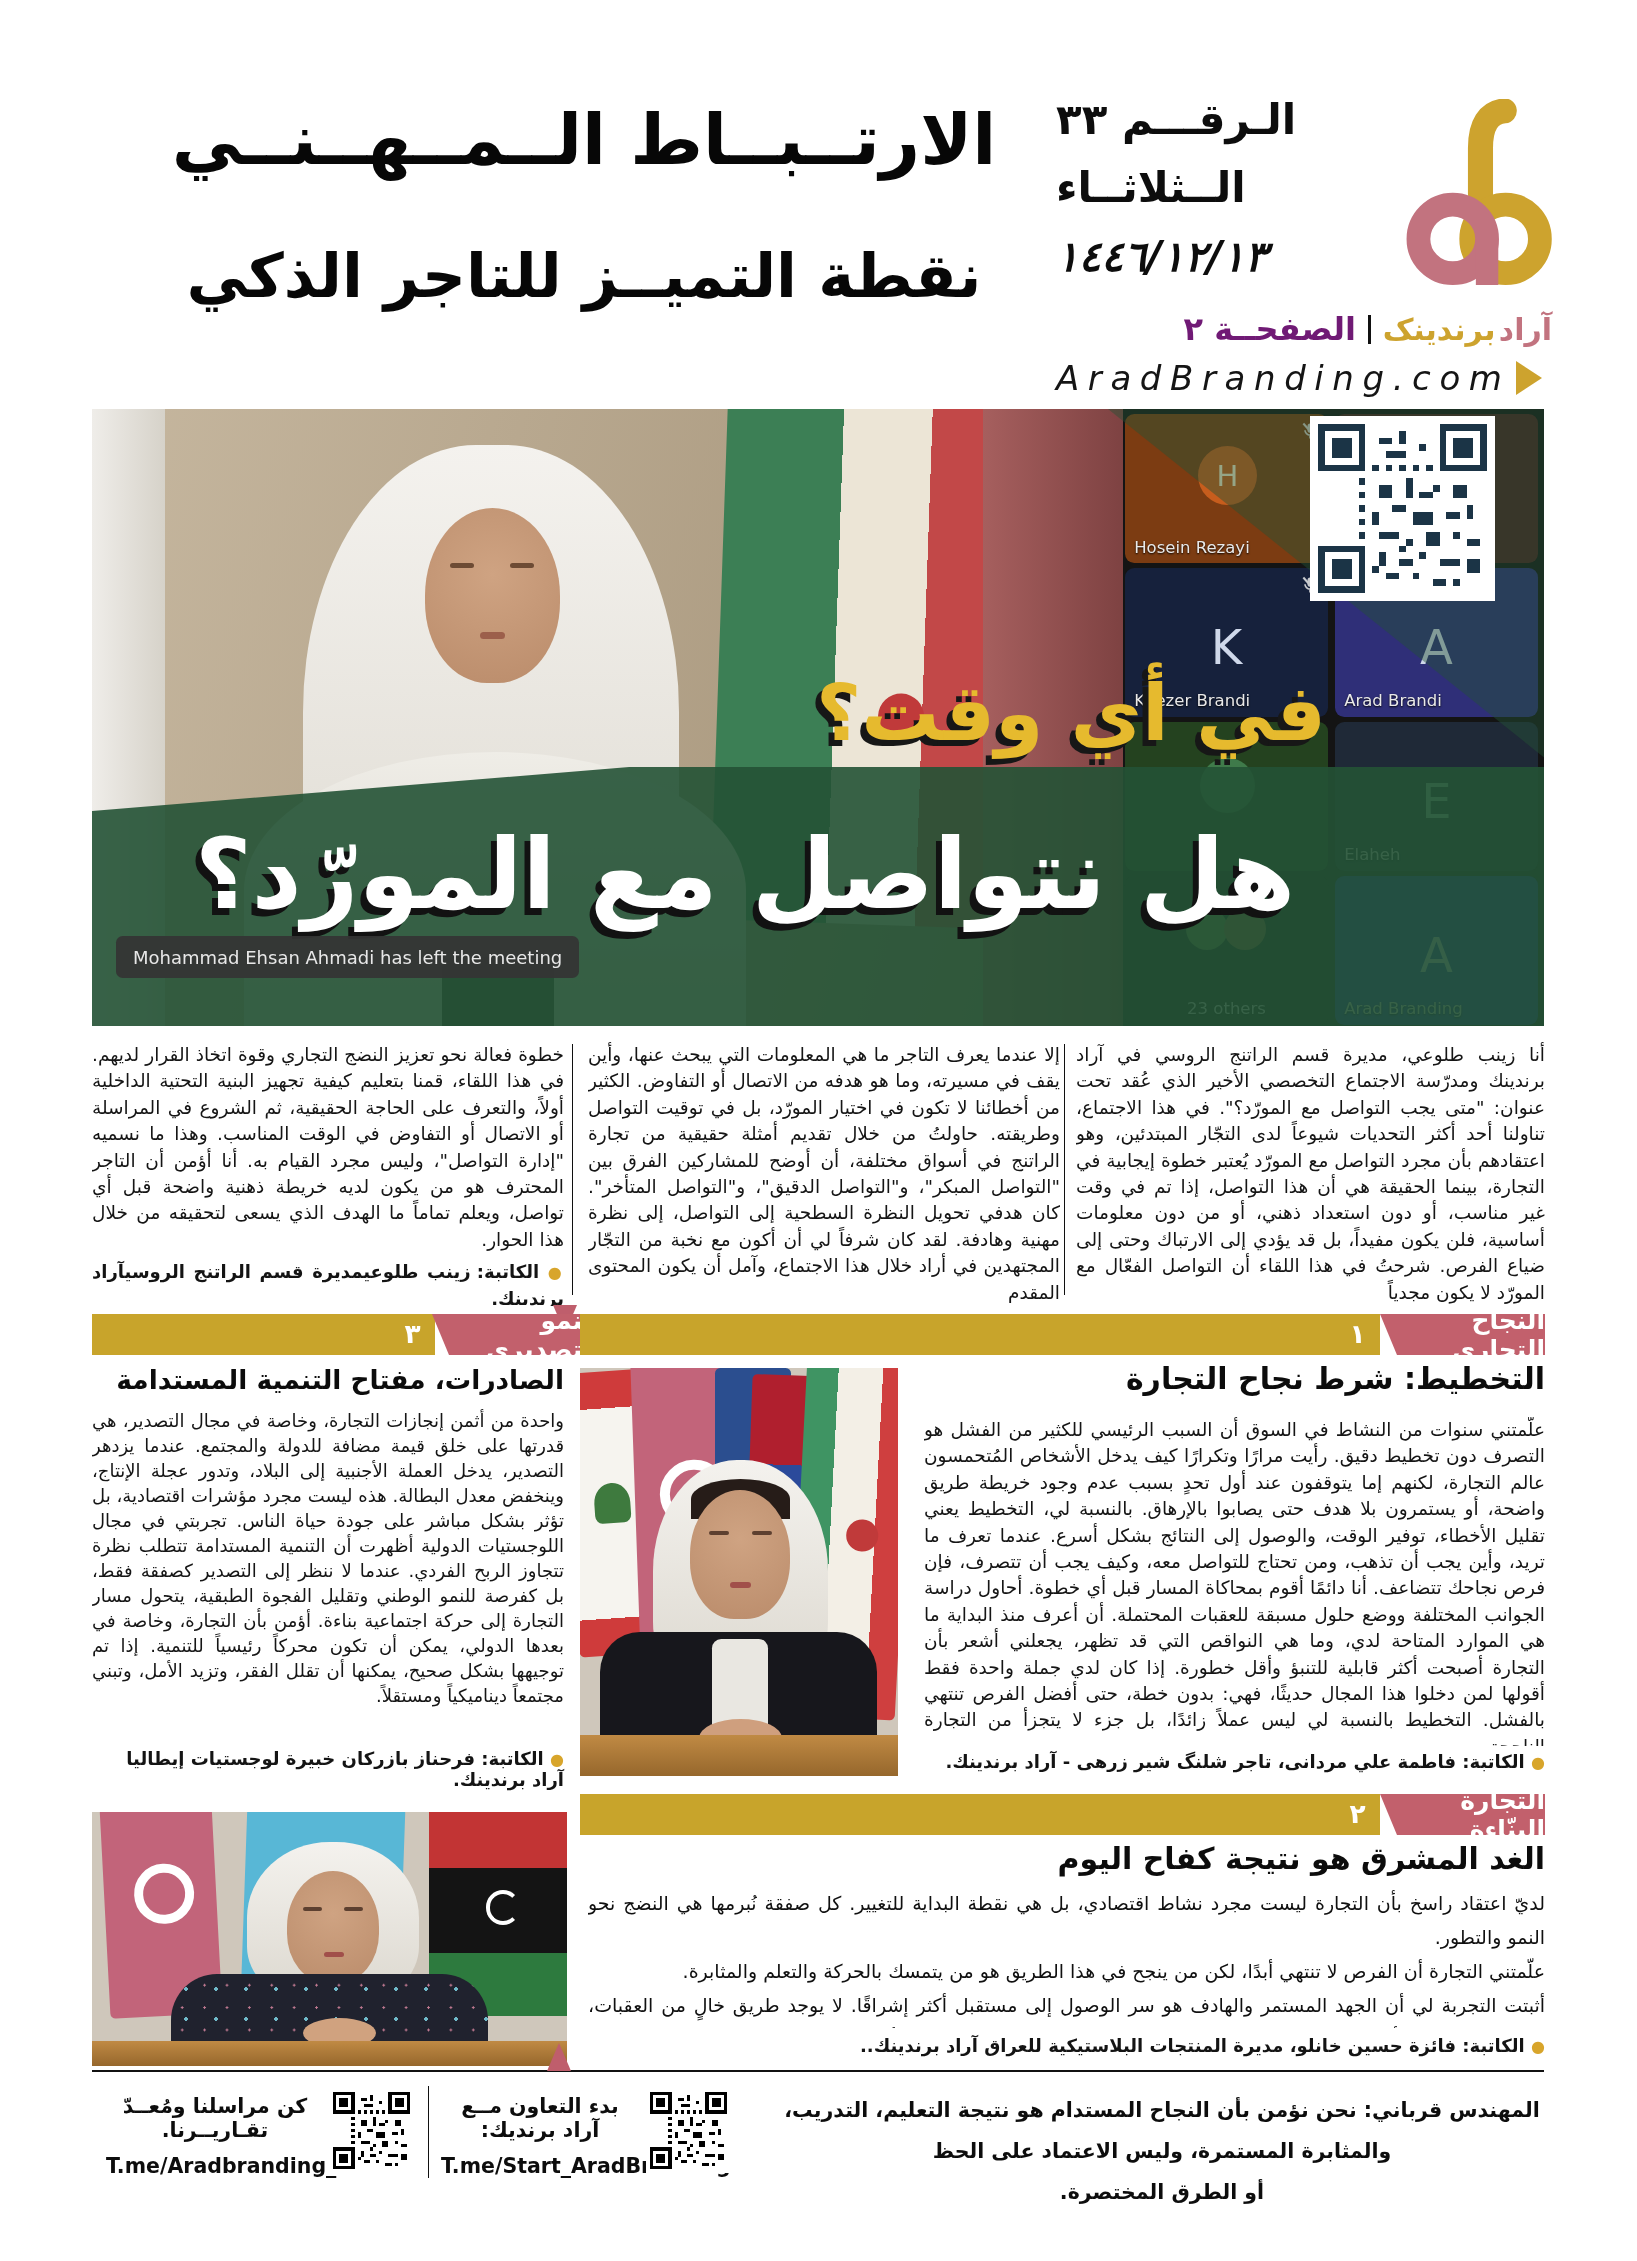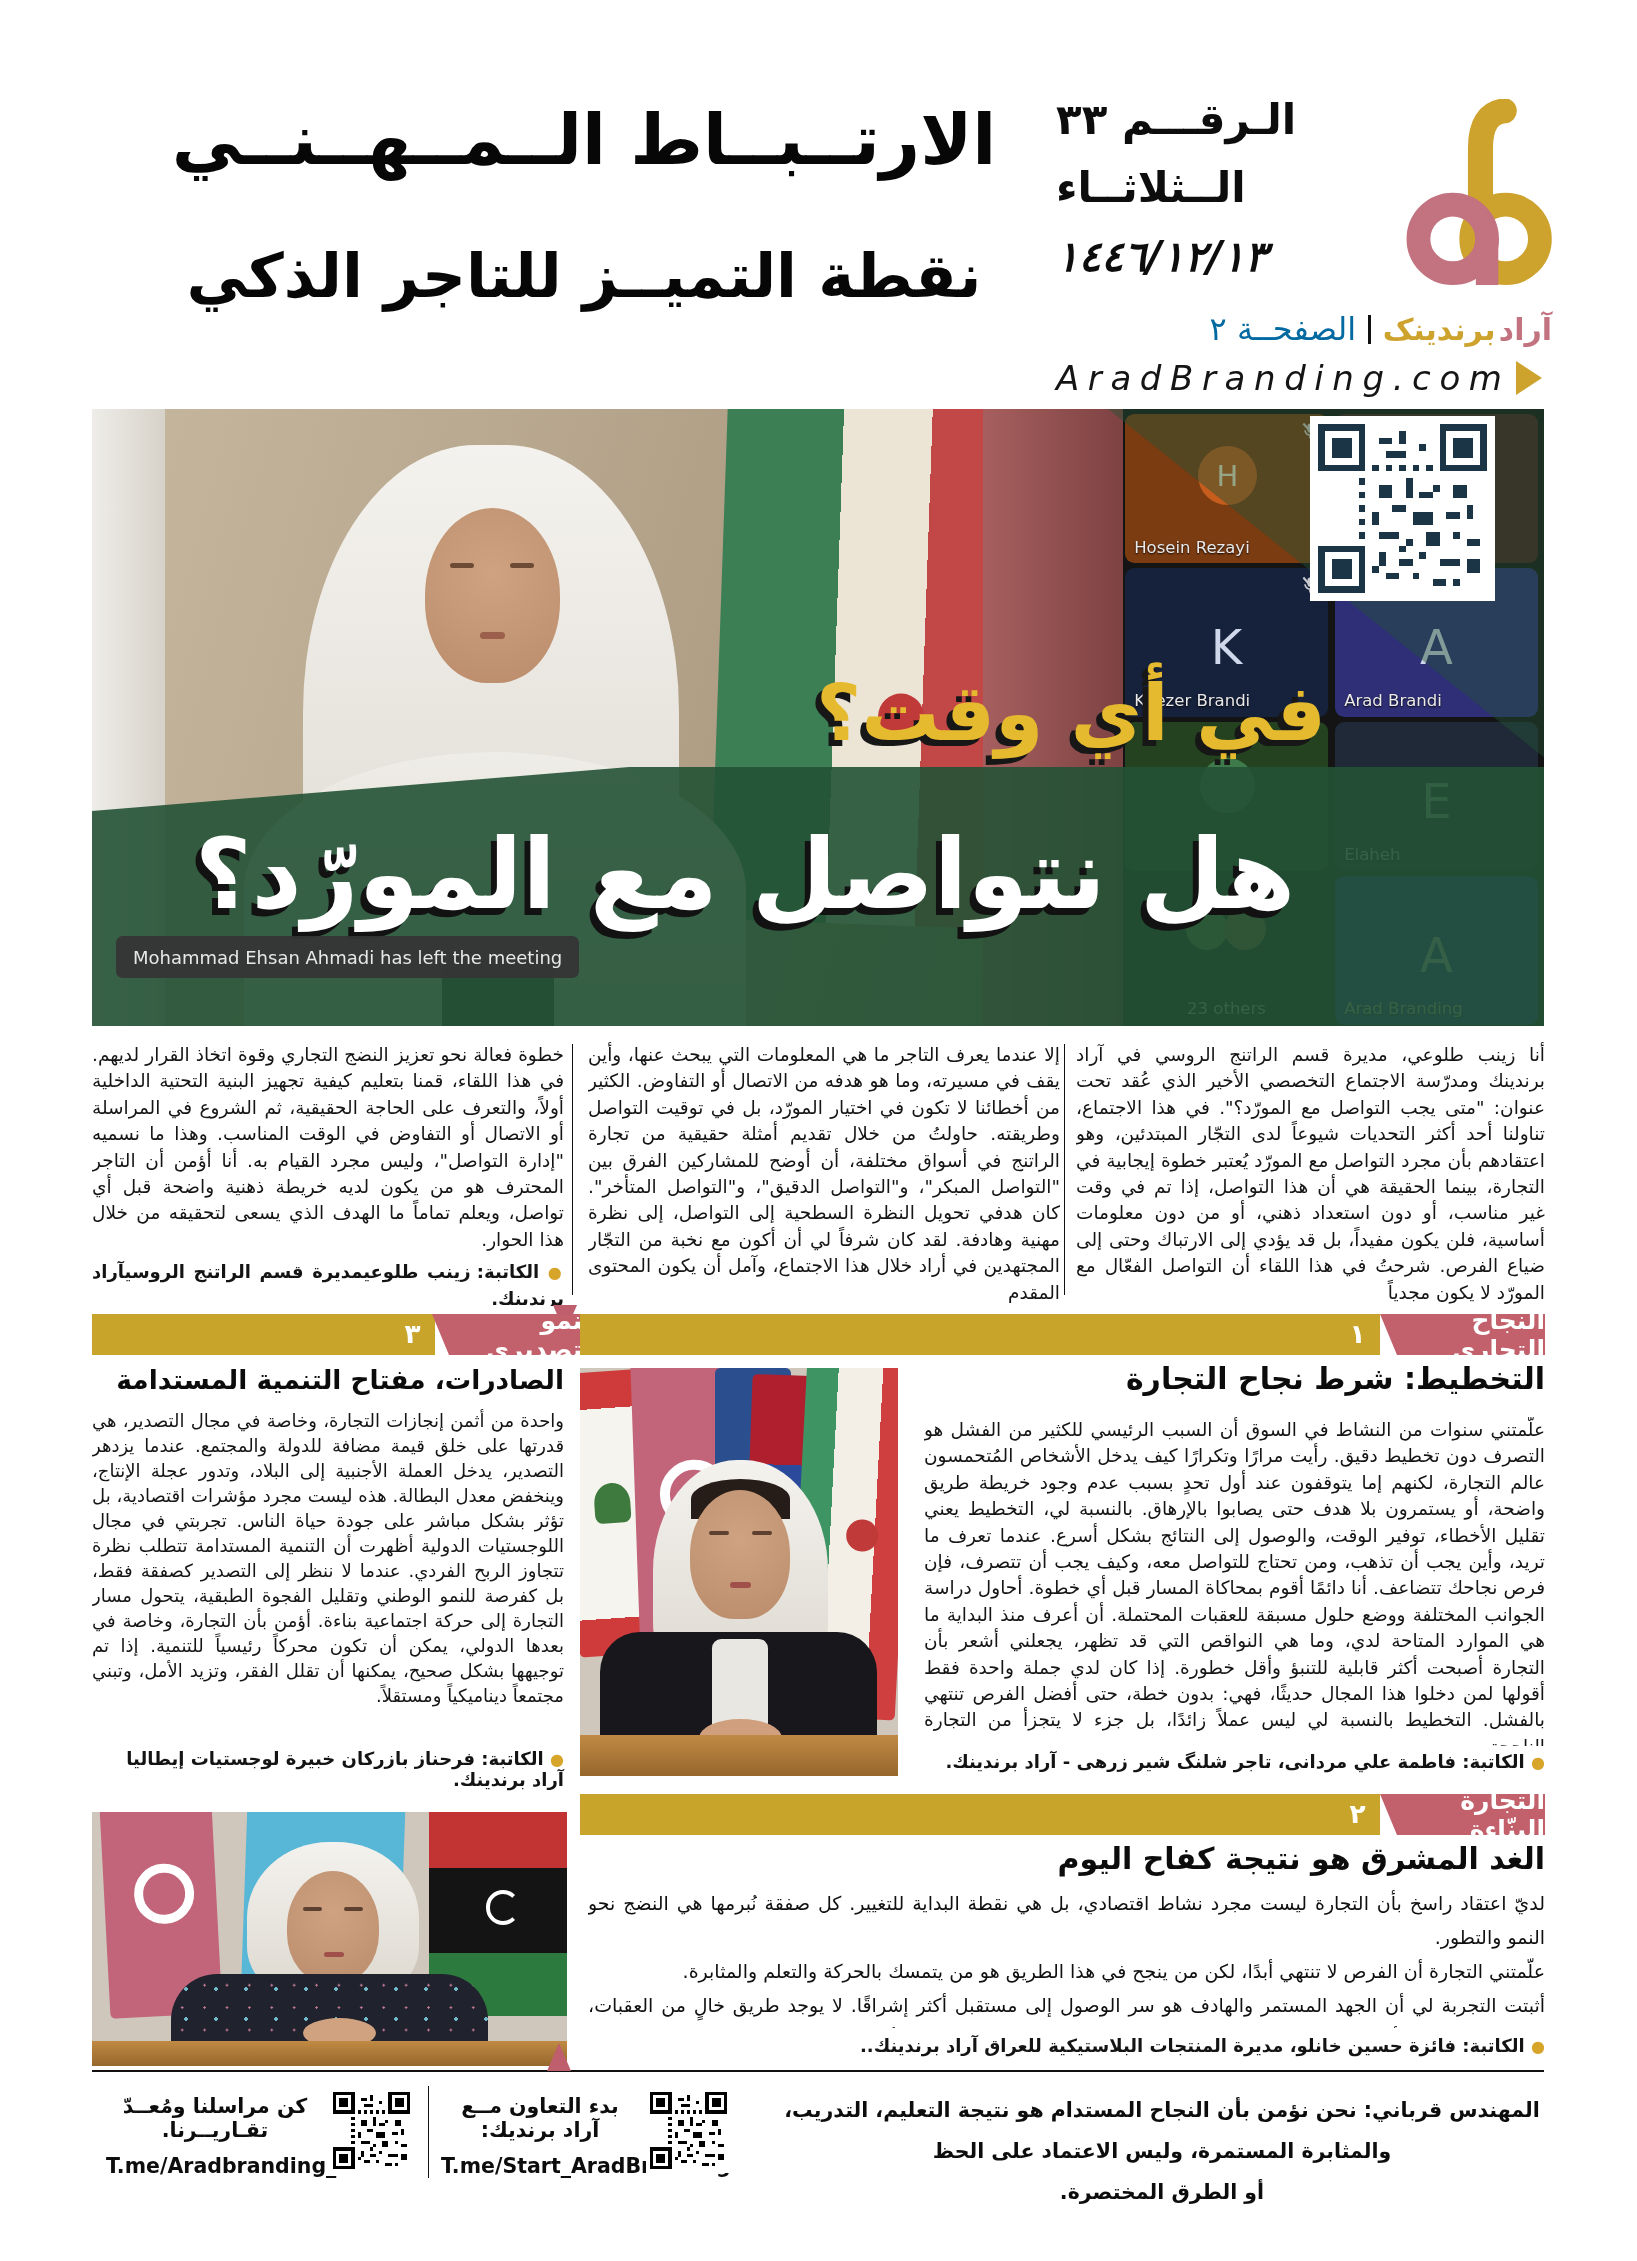--- a/index.html
+++ b/index.html
@@ -4,21 +4,21 @@
 <style>
   html,body{margin:0;padding:0;background:#ffffff;}
   .page{position:relative;width:1637px;height:2261px;background:#fff;overflow:hidden;
         font-family:"DejaVu Sans","Liberation Sans",sans-serif;direction:rtl;color:#101010;}
   .abs{position:absolute;}
   .ltr{direction:ltr;unicode-bidi:embed;font-style:italic;}
   
   .masthead-line{font-weight:bold;font-size:42px;line-height:1;color:#0d0d0d;text-align:left;}
   .brand-word1{color:#c2737f;font-weight:bold;font-size:30px;}
   .brand-word2{color:#cda32e;font-weight:bold;font-size:30px;}
-  .page-label{font-weight:normal;font-size:32px;color:#0369a1;}
+  .page-label{font-weight:bold;font-size:32px;color:#701a75;}
   .site{font-size:34px;letter-spacing:8.6px;color:#151515;}
   .main-title1{font-weight:bold;font-size:70px;color:#070707;}
   .main-title2{font-weight:bold;font-size:61px;color:#070707;}
   
   .shot{left:92px;top:409px;width:1452px;height:617px;background:#141414;overflow:hidden;}
   .wall{left:0;top:0;width:1030px;height:617px;background:linear-gradient(105deg,#c6b79f,#ab9a80 70%,#93826a);}
   .curtain-white{left:0;top:0;width:73px;height:617px;background:linear-gradient(90deg,#efede9,#d6d2c9);}
   .curtain-red{left:891px;top:0;width:140px;height:617px;background:linear-gradient(90deg,#a65f5e,#7e4242);}
   .iran-flag{left:627px;top:-13.2px;width:277px;height:528px;transform:rotate(2deg);border-radius:0 0 20px 20px;
      background:linear-gradient(90deg,#38795０,#38795f 0%,#3c7f55 42%,#ece5d6 42%,#ece5d6 74%,#c24848 74%);}

